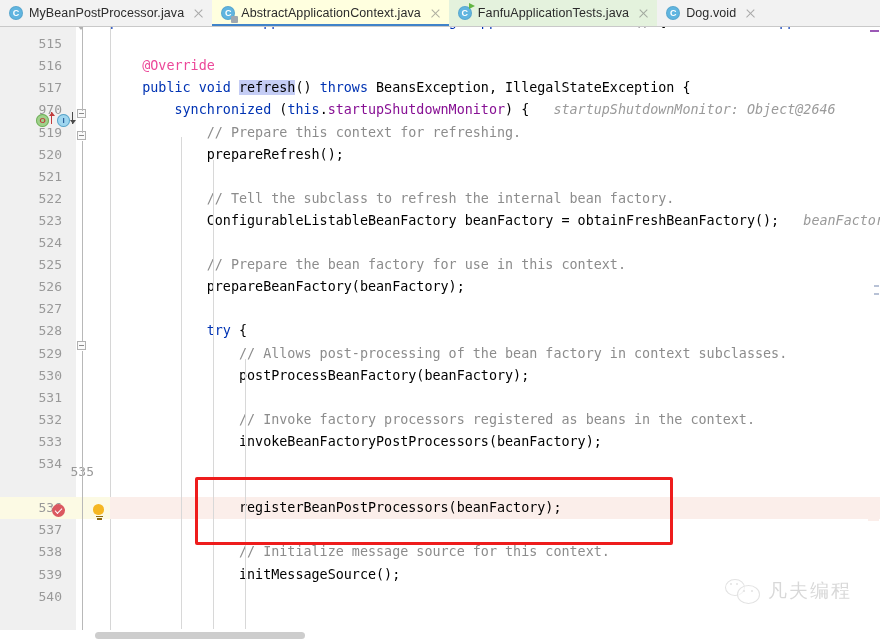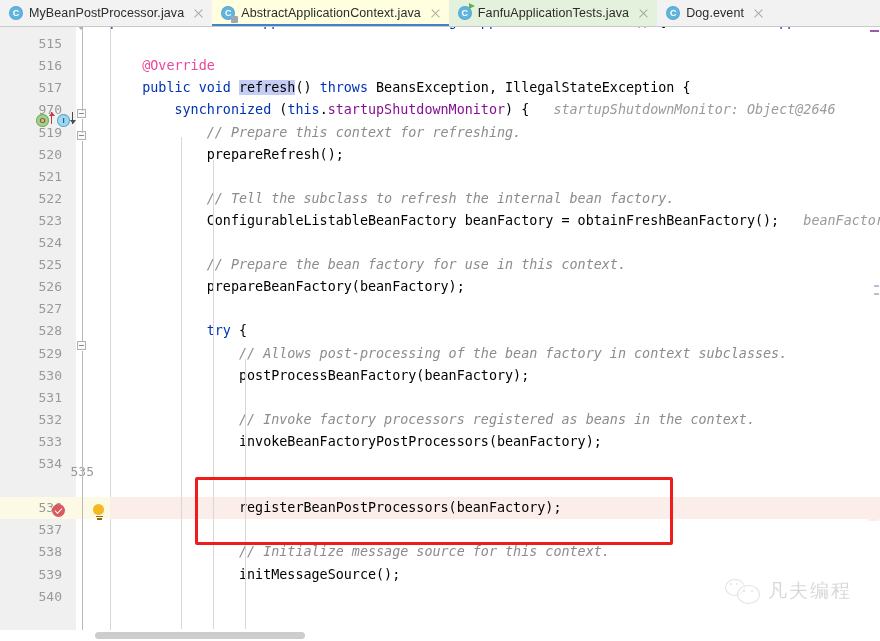--- a/index.html
+++ b/index.html
@@ -100,21 +100,21 @@
     color:#000000;
   }
   .rowhl{ background:#fbeeea; }
   .rowhl-gutter{
     position:absolute;left:0;width:110px;height:22.1px;background:#fcfae4;
   }
 
   
   .kw{color:#0033b3;}
   .anno{color:#ec4899;}
-  .cmt{color:#8c8c8c;font-style:italic;}
+  .cmt{color:#8c8c8c;}
   .fld{color:#871094;}
   .hint{color:#9a9a9a;font-style:italic;}
   .sel{background:#c5cdf5;}
 
   
   .iguide{
     position:absolute;width:1px;background:#d8d8d8;
   }
 
   
@@ -246,21 +246,21 @@
       <span class="tab-label">AbstractApplicationContext.java</span>
       <span class="tab-close"></span>
     </div>
     <div class="tab test">
       <span class="tab-ico run">C</span>
       <span class="tab-label">FanfuApplicationTests.java</span>
       <span class="tab-close"></span>
     </div>
     <div class="tab">
       <span class="tab-ico">C</span>
-      <span class="tab-label">Dog.event</span>
+      <span class="tab-label">Dog.void</span>
       <span class="tab-close"></span>
     </div>
   </div>
 
 <div id="editor">
   <div id="gutter-bg"></div>
   <div id="gutter-sep"></div>
 
   <div id="rows">
       <div class="row" style="top: -16px;"><div class="lineno">514</div><div class="code"><span class="kw">public</span> <span class="kw">Collection</span>&lt;<span class="kw">ApplicationListener</span>&lt;?&gt;&gt; <span class="kw">getApplicationListeners</span>() { <span class="kw">return</span> <span class="kw">this</span>.<span class="kw">applicationLis</span></div></div>

